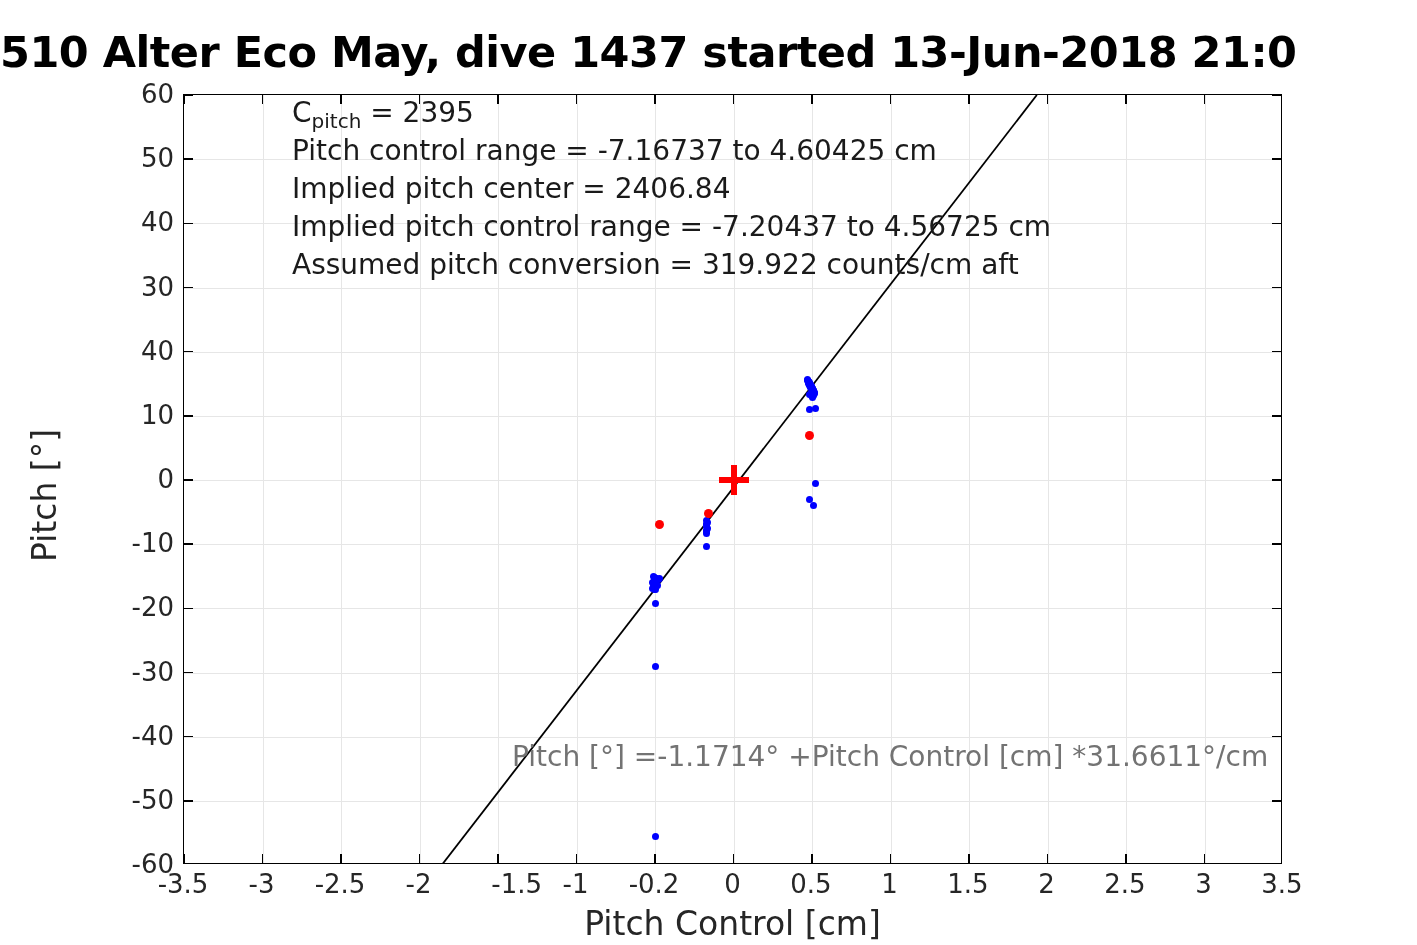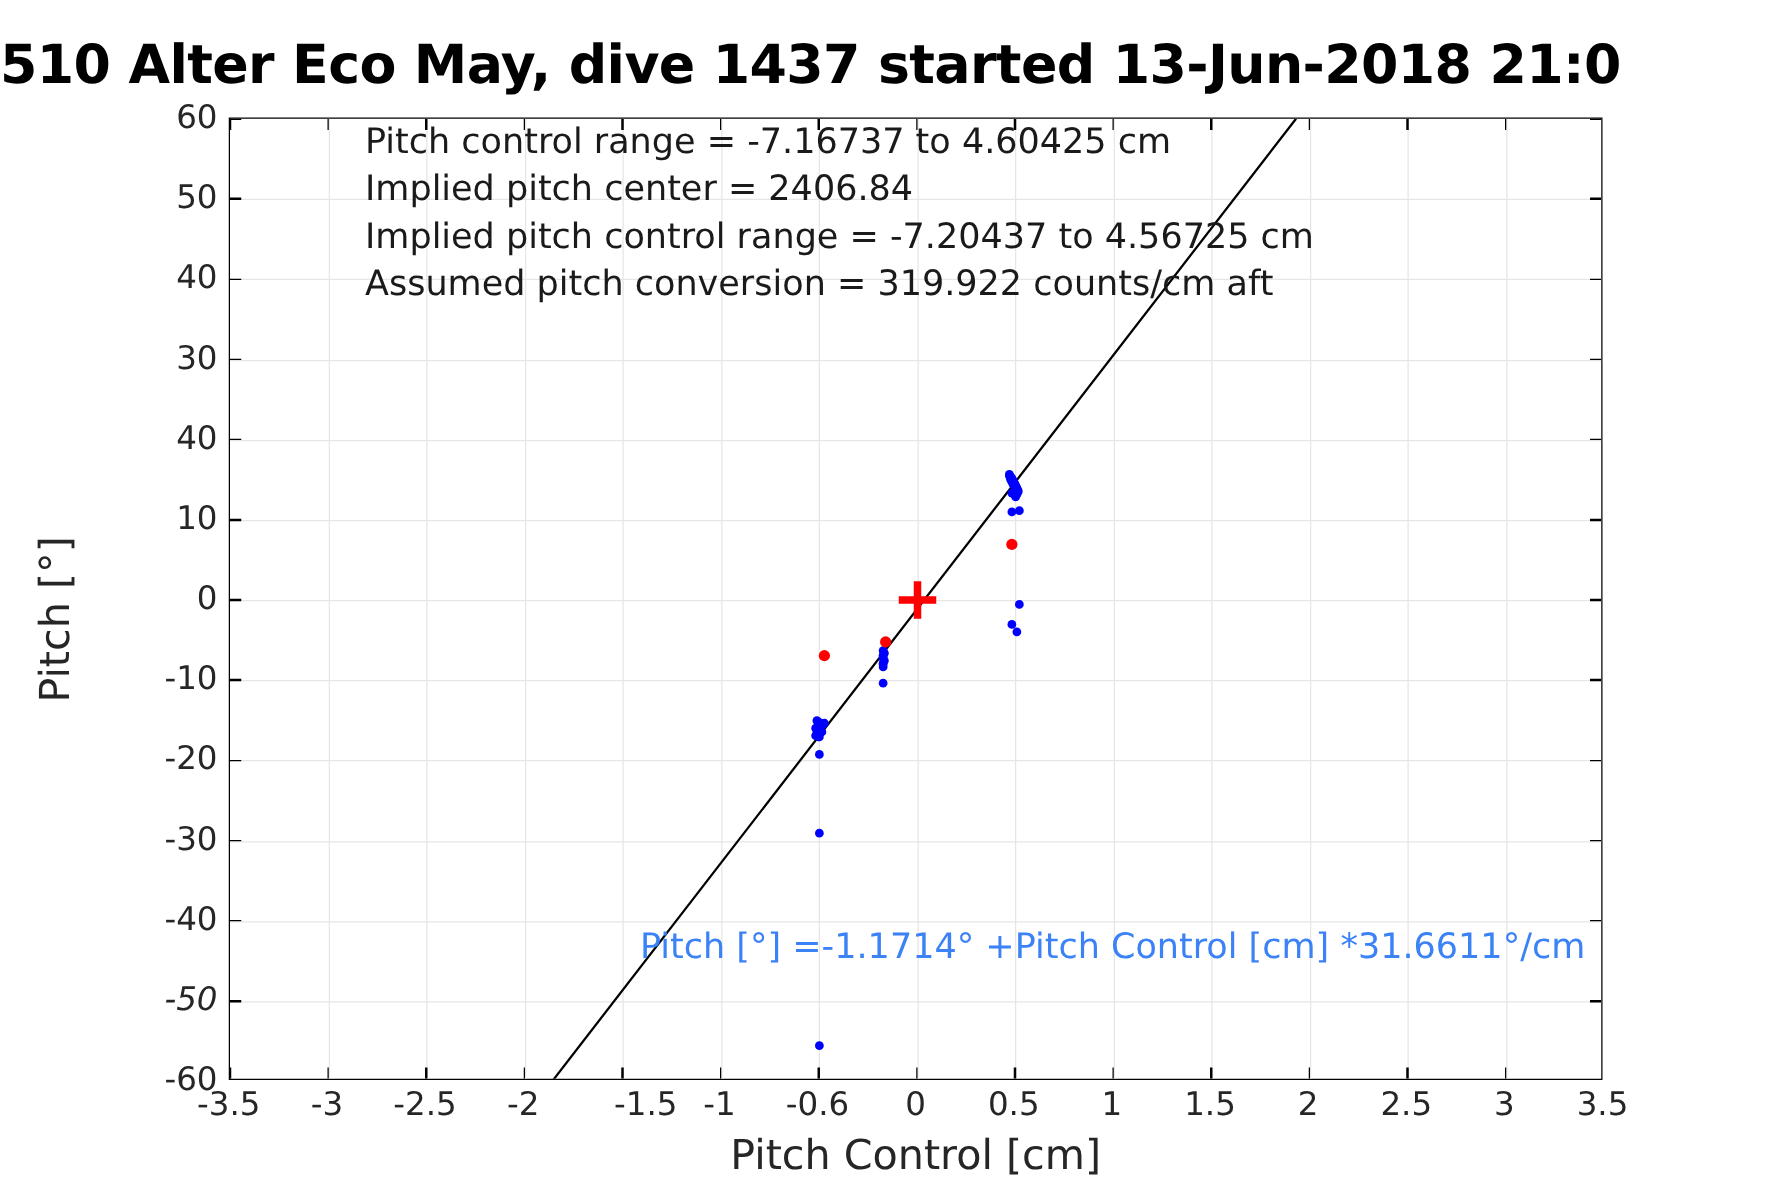--- a/index.html
+++ b/index.html
@@ -168,21 +168,21 @@
   #annotation-block sub {
     font-size: 20px;
     vertical-align: -0.30em;
   }
 
   #equation-text {
     position: absolute;
     left: 512px;
     top: 716px;
     font-size: 28px;
-    color: #3b82f6;
+    color: #737373;
     font-family: "DejaVu Sans", sans-serif;
     white-space: nowrap;
     pointer-events: none;
   }
 
   
   .pt {
     position: absolute;
     border-radius: 50%;
   }
@@ -375,50 +375,51 @@
       </div>
   </div>
 
   <div id="xticklabels">
       <div class="xtick-label" style="left: 183px;">-3.5</div>
       <div class="xtick-label" style="left: 261.5px;">-3</div>
       <div class="xtick-label" style="left: 340px;">-2.5</div>
       <div class="xtick-label" style="left: 418.5px;">-2</div>
       <div class="xtick-label" style="left: 497px; text-align: right;">-1.5</div>
       <div class="xtick-label" style="left: 575.5px;">-1</div>
-      <div class="xtick-label" style="left: 654px;">-0.6</div>
+      <div class="xtick-label" style="left: 654px;">-0.2</div>
       <div class="xtick-label" style="left: 732.5px;">0</div>
       <div class="xtick-label" style="left: 811px;">0.5</div>
       <div class="xtick-label" style="left: 889.5px;">1</div>
       <div class="xtick-label" style="left: 968px;">1.5</div>
       <div class="xtick-label" style="left: 1046.5px;">2</div>
       <div class="xtick-label" style="left: 1125px;">2.5</div>
       <div class="xtick-label" style="left: 1203.5px;">3</div>
       <div class="xtick-label" style="left: 1282px;">3.5</div>
     </div>
   <div id="yticklabels">
       <div class="ytick-label" style="top: 840px;">-60</div>
-      <div class="ytick-label" style="top: 775.833px; font-style: italic;">-50</div>
+      <div class="ytick-label" style="top: 775.833px;">-50</div>
       <div class="ytick-label" style="top: 711.667px;">-40</div>
       <div class="ytick-label" style="top: 647.5px;">-30</div>
       <div class="ytick-label" style="top: 583.333px;">-20</div>
       <div class="ytick-label" style="top: 519.167px;">-10</div>
       <div class="ytick-label" style="top: 455px;">0</div>
       <div class="ytick-label" style="top: 390.833px;">10</div>
       <div class="ytick-label" style="top: 326.667px;">40</div>
       <div class="ytick-label" style="top: 262.5px;">30</div>
       <div class="ytick-label" style="top: 198.333px;">40</div>
       <div class="ytick-label" style="top: 134.167px;">50</div>
       <div class="ytick-label" style="top: 70px;">60</div>
     </div>
 
   <div id="xlabel">Pitch Control [cm]</div>
   <div id="ylabel">Pitch [°]</div>
 
   <div id="annotation-block">
+      <span class="ann-line"><span>C</span><sub>pitch</sub><span> = 2395</span></span>
       <span class="ann-line"><span>Pitch control range = -7.16737 to 4.60425 cm</span></span>
       <span class="ann-line"><span>Implied pitch center = 2406.84</span></span>
       <span class="ann-line"><span>Implied pitch control range = -7.20437 to 4.56725 cm</span></span>
       <span class="ann-line"><span>Assumed pitch conversion = 319.922 counts/cm aft</span></span>
     </div>
 
   <div id="equation-text">Pitch [°] =-1.1714°  +Pitch Control [cm] *31.6611°/cm</div>
 
 </div>
 

